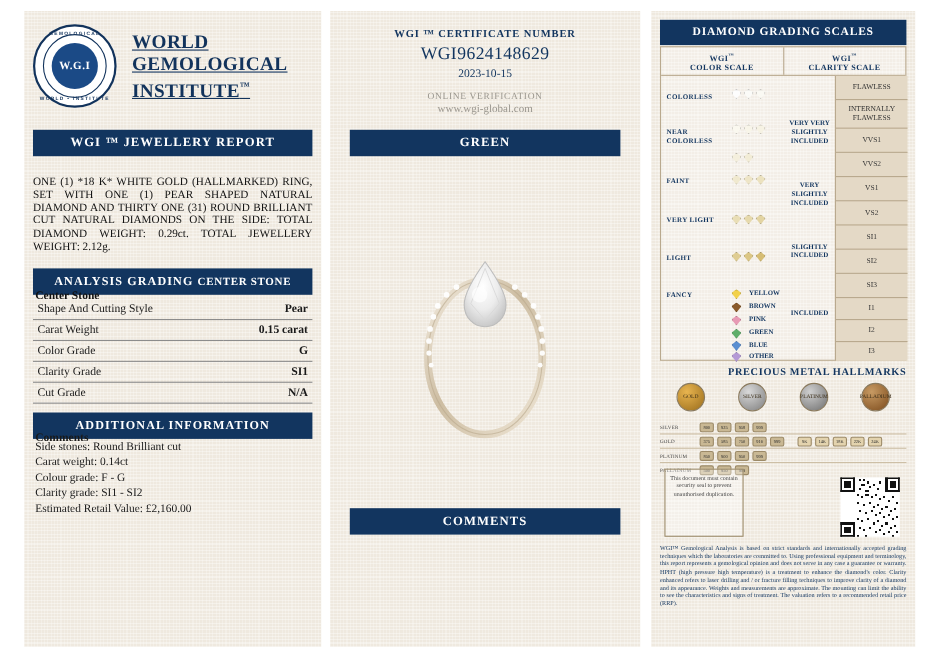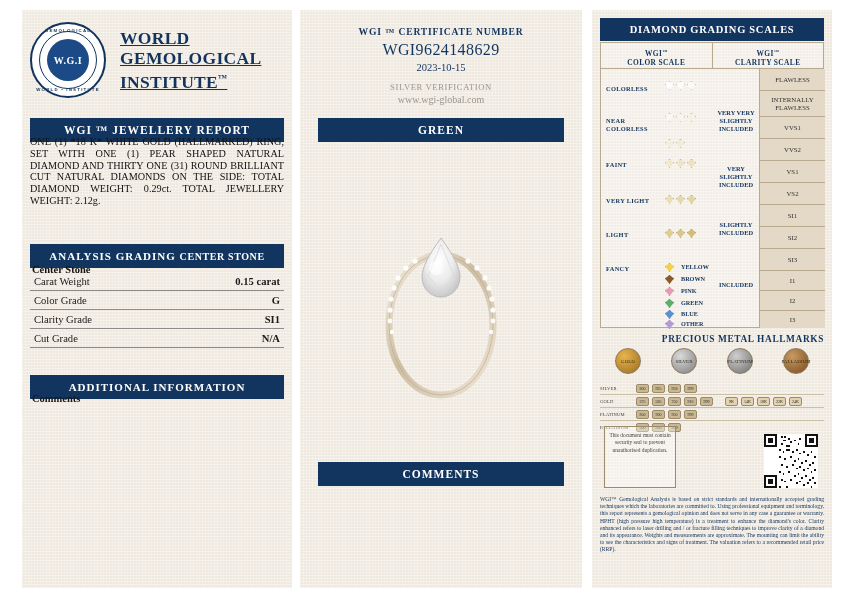--- a/index.html
+++ b/index.html
@@ -101,21 +101,21 @@
     text-align: center;
     font-family: "Liberation Serif", serif;
     letter-spacing: 1px;
     font-size: 11.5px;
     padding: 6px 0 6px 0;
     font-weight: bold;
   }
 
   .report-band { position: absolute; left: 8px; top: 108px; width: 254px; }
   .report-body {
-    position: absolute; left: 8px; top: 126px; width: 254px;
+    position: absolute; left: 8px; top: 150px; width: 254px;
     font-size: 10.2px;
     line-height: 11.8px;
     text-align: justify;
     font-family: "Liberation Serif", serif;
     color: #111;
   }
 
   .analysis-band { position: absolute; left: 8px; top: 234px; width: 254px; font-size: 11px; }
   .analysis-band .sub { font-size: 10px; letter-spacing: 0.6px; }
 
@@ -324,20 +324,24 @@
 
     <div class="band analysis-band">
       <span>ANALYSIS GRADING</span>
       <span class="sub">CENTER STONE</span>
     </div>
 
     <div class="center-stone-label">Center Stone</div>
 
     <table class="results">
       <tbody>
+        <tr>
+          <td>Shape And Cutting Style</td>
+          <td class="val">Pear</td>
+        </tr>
         <tr>
           <td>Carat Weight</td>
           <td class="val">0.15 carat</td>
         </tr>
         <tr>
           <td>Color Grade</td>
           <td class="val">G</td>
         </tr>
         <tr>
           <td>Clarity Grade</td>
@@ -345,28 +349,35 @@
         </tr>
         <tr>
           <td>Cut Grade</td>
           <td class="val">N/A</td>
         </tr>
       </tbody>
     </table>
 
     <div class="band addl-band">ADDITIONAL INFORMATION</div>
     <div class="comments-label">Comments</div>
+    <div class="addl-body">
+      <div>Side stones: Round Brilliant cut</div>
+      <div>Carat weight: 0.14ct</div>
+      <div>Colour grade: F - G</div>
+      <div>Clarity grade: SI1 - SI2</div>
+      <div>Estimated Retail Value: £2,160.00</div>
+    </div>
   </div>
 
   <div class="center-col">
     <div class="cert-head">
       <div class="lbl">WGI ™ CERTIFICATE NUMBER</div>
       <div class="num">WGI9624148629</div>
       <div class="date">2023-10-15</div>
-      <div class="onlineverif">SILVER VERIFICATION</div>
+      <div class="onlineverif">ONLINE VERIFICATION</div>
       <div class="url">www.wgi-global.com</div>
     </div>
 
     <div class="band image-band">GREEN</div>
 
     <svg class="ring-img" viewBox="0 0 246 290">
       <defs>
         <radialGradient id="gemG" cx="45%" cy="38%" r="65%">
           <stop offset="0%" stop-color="#ffffff"></stop>
           <stop offset="55%" stop-color="#ececec"></stop>

